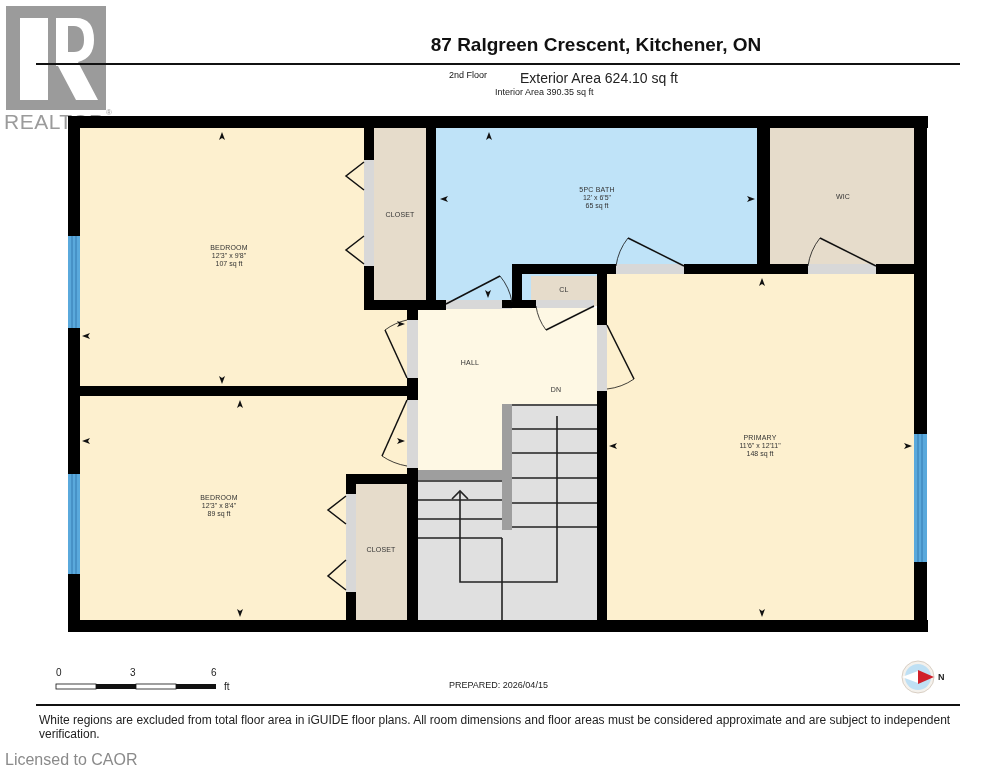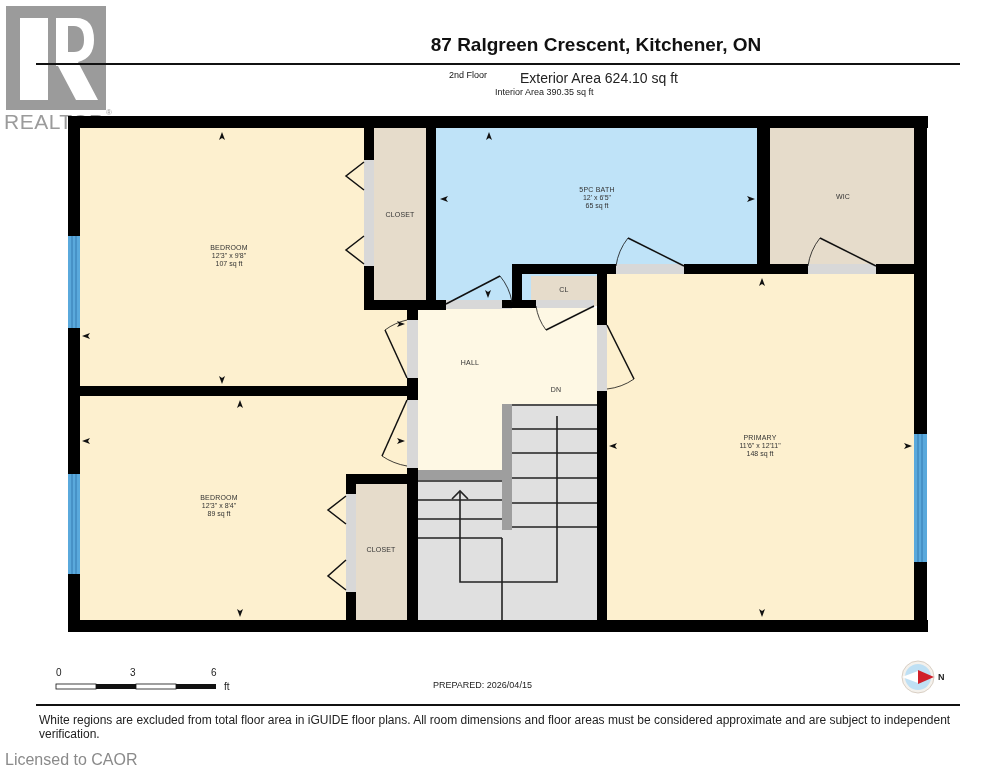--- a/index.html
+++ b/index.html
@@ -13,21 +13,21 @@
   #floor-label { left: 449px; top: 70px; font-size: 9px; font-weight: normal; color: #111; }
   #ext-area { left: 520px; top: 70px; font-size: 14px; color: #222; text-align: right; }
   #int-area { left: 495px; top: 87px; font-size: 9px; color: #222; }
   #plan { left: 0; top: 0; }
   .room-label { position: absolute; text-align: center; font-size: 7px; line-height: 8px; color: #333; transform: translate(-50%, -50%); white-space: nowrap; }
   .room-label .name { font-size: 7px; letter-spacing: 0.2px; }
   #scale-0 { left: 56px; top: 667px; font-size: 10px; }
   #scale-3 { left: 130px; top: 667px; font-size: 10px; }
   #scale-6 { left: 211px; top: 667px; font-size: 10px; }
   #scale-unit { left: 224px; top: 681px; font-size: 10px; }
-  #prepared { left: 433px; top: 680px; font-size: 9px; color: #222; }
+  #prepared { left: 449px; top: 680px; font-size: 9px; color: #222; }
   #bottom-rule { left: 36px; top: 704px; width: 924px; height: 2px; background: #111; }
   #disclaimer { left: 39px; top: 713px; font-size: 12px; color: #222; }
   #licensed { left: 5px; top: 751px; font-size: 16px; color: #8a8a8a; }
   #compass-n { left: 938px; top: 672px; font-size: 9px; font-weight: bold; color: #222; }
 </style>
 </head>
 <body>
 
 <div class="abs" id="realtor-logo">
   <svg width="100" height="104" viewBox="0 0 100 104">

